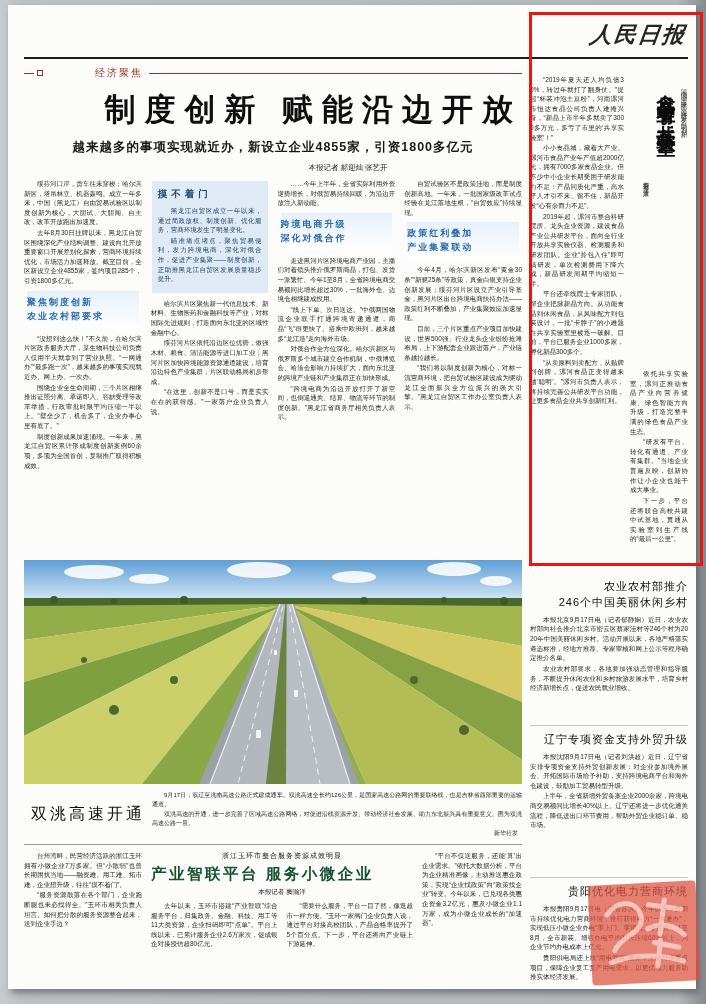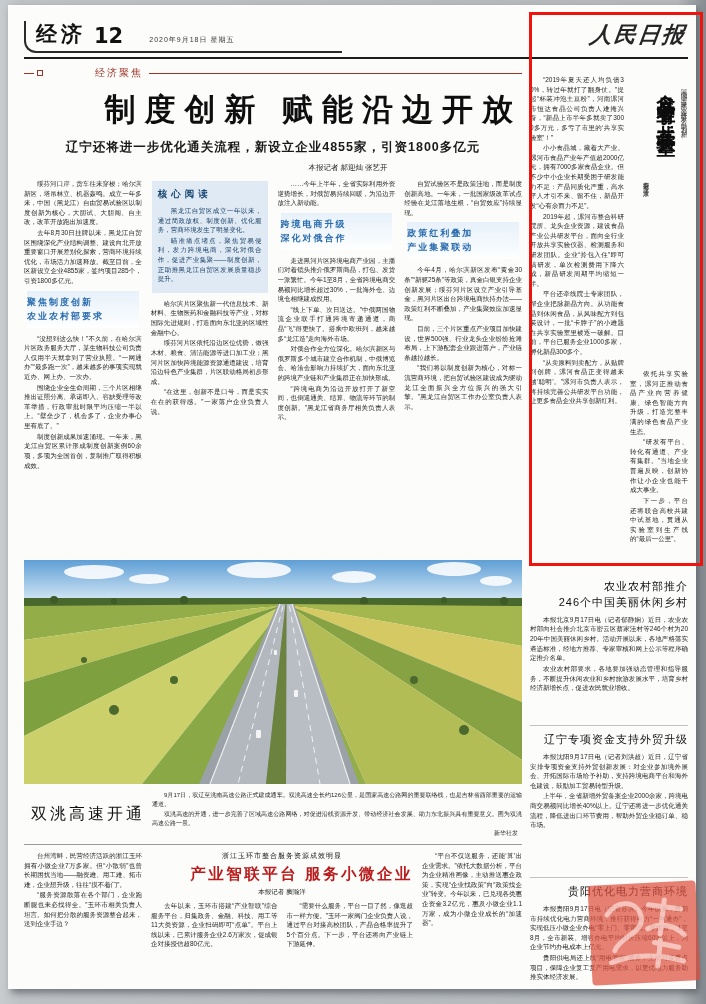--- a/index.html
+++ b/index.html
@@ -63,21 +63,21 @@
   .cap-body { flex:1; padding-top:2px; }
   .cap-body .txt p { font-size:6px; }
   .credit { text-align:right; font-size:6px; color:#222; margin-top:1px; padding-right:4px; }
   .divider { border-top:1px solid #9a9a9a; margin:5px 0 6px; }
   
   .bottom { display:flex; gap:9px; height:138px; overflow:hidden; }
   .b-left { width:118px; overflow:hidden; }
   .b-right { width:100px; overflow:hidden; }
   .b-mid { flex:1; overflow:hidden; }
   .b-eyebrow { text-align:center; font-size:7px; letter-spacing:1px; color:#131313; margin-bottom:3px; }
-  .b-headline { text-align:right; font-size:15.5px; font-weight:900; letter-spacing:2.5px; color:#b91c1c; margin-bottom:3px; }
+  .b-headline { text-align:left; font-size:15.5px; font-weight:900; letter-spacing:2.5px; color:#14532d; margin-bottom:3px; }
   .b-byline { text-align:center; font-size:6.5px; color:#222; margin-bottom:4px; }
   .b-mid-cols { display:flex; gap:9px; }
   .b-mid-cols > div { flex:1; overflow:hidden; }
   
   .feature { display:flex; height:506px; overflow:hidden; padding-top:10px; }
   .f-left { width:94px; overflow:hidden; }
   .f-right { width:58px; margin-left:6px; display:flex; flex-direction:column; }
   .vert { writing-mode:vertical-rl; height:290px; }
   .v-eyebrow { font-size:6.5px; letter-spacing:2.5px; color:#3a3a3a; padding-top:8px; }
   .v-headline { font-size:19px; font-weight:900; letter-spacing:3px; color:#0d0d0d; margin-left:3px; padding-top:4px; }
@@ -95,62 +95,57 @@
     background:rgba(222,80,62,.72); border-radius:4px; transform:rotate(-3deg);
     z-index:4; overflow:hidden;
   }
 </style>
 </head>
 <body>
 
 <div class="page">
 
   <div class="header">
-    <div class="bracket">
-      <span class="section-title">经济</span>
-      <span class="page-num">12</span>
-      <span class="date">2020年9月18日 星期五</span>
-    </div>
     <span class="masthead">人民日报</span>
   </div>
   <div class="header-rule"></div>
 
   <div class="content">
 
     <div class="main">
 
       <div class="focus">
         <span class="sq"></span>
         <span class="focus-label">经济聚焦</span>
         <span class="focus-line"></span>
       </div>
 
       <div class="main-headline">制度创新  赋能沿边开放</div>
-      <div class="sub-headline">辽宁还将进一步优化通关流程，新设立企业4855家，引资1800多亿元</div>
+      <div class="sub-headline">越来越多的事项实现就近办，新设立企业4855家，引资1800多亿元</div>
       <div class="byline">本报记者 郝迎灿 张艺开</div>
 
       <div class="cols">
         <div class="col">
           <div class="txt">
               <p>绥芬河口岸，货车往来穿梭；哈尔滨新区，塔吊林立、机器轰鸣。成立一年多来，中国（黑龙江）自由贸易试验区以制度创新为核心，大胆试、大胆闯、自主改，改革开放跑出加速度。</p>
               <p>去年8月30日挂牌以来，黑龙江自贸区围绕深化产业结构调整、建设向北开放重要窗口开展差别化探索，营商环境持续优化，市场活力加速释放。截至目前，全区新设立企业4855家，签约项目285个，引资1800多亿元。</p>
             </div>
           <div class="bluehead">
             <div>聚焦制度创新</div>
             <div>农业农村部要求</div>
           </div>
           <div class="txt">
               <p>“没想到这么快！”不久前，在哈尔滨片区政务服务大厅，某生物科技公司负责人仅用半天就拿到了营业执照。“一网通办”“最多跑一次”，越来越多的事项实现就近办、网上办、一次办。</p>
               <p>围绕企业全生命周期，三个片区相继推出证照分离、承诺即入、容缺受理等改革举措，行政审批时限平均压缩一半以上。“壁垒少了，机会多了，企业办事心里有底了。”</p>
               <p>制度创新成果加速涌现。一年来，黑龙江自贸区累计形成制度创新案例60余项，多项为全国首创，复制推广取得积极成效。</p>
             </div>
         </div>
         <div class="col">
           <div class="core">
-            <div class="core-title">核心阅读</div>
+            <div class="core-title">摸不着门</div>
             <div class="txt">
                 <p>黑龙江自贸区成立一年以来，通过简政放权、制度创新、优化服务，营商环境发生了明显变化。</p>
                 <p>瞄准痛点堵点，聚焦贸易便利，发力跨境电商，深化对俄合作，促进产业集聚——制度创新，正助推黑龙江自贸区发展质量稳步提升。</p>
               </div>
           </div>
           <div class="txt">
               <p>哈尔滨片区聚焦新一代信息技术、新材料、生物医药和金融科技等产业，对标国际先进规则，打造面向东北亚的区域性金融中心。</p>
               <p>绥芬河片区依托沿边区位优势，做强木材、粮食、清洁能源等进口加工业；黑河片区加快跨境能源资源通道建设，培育沿边特色产业集群，片区联动格局初步形成。</p>
               <p>“在这里，创新不是口号，而是实实在在的获得感。”一家落户企业负责人说。</p>
             </div>

